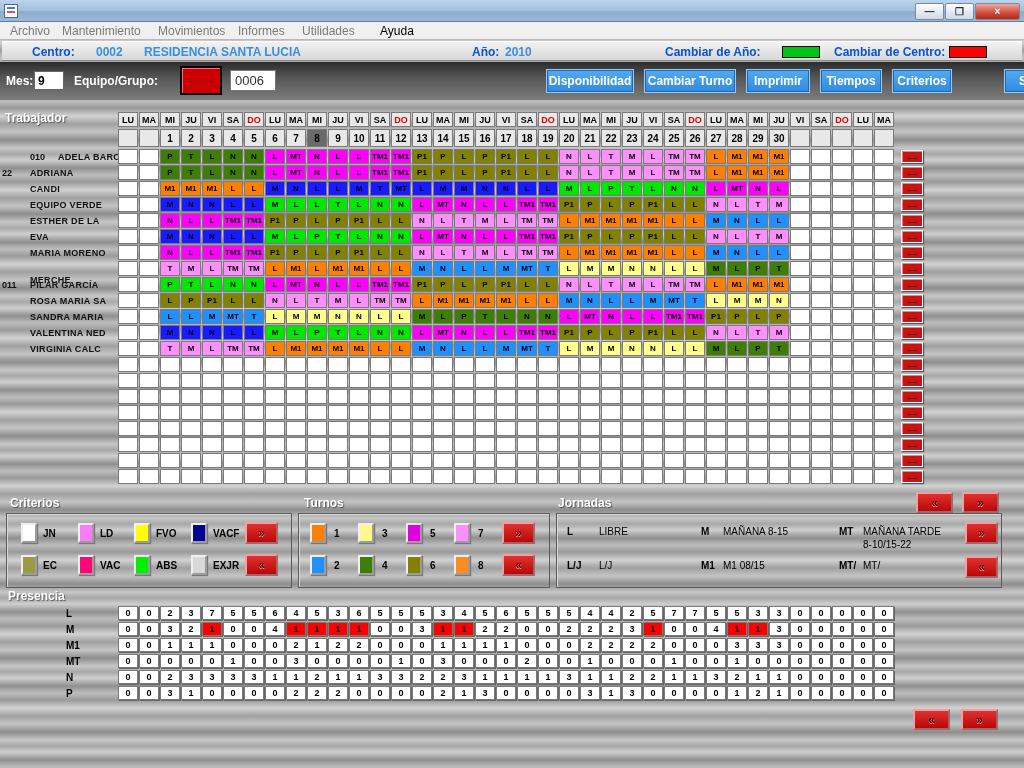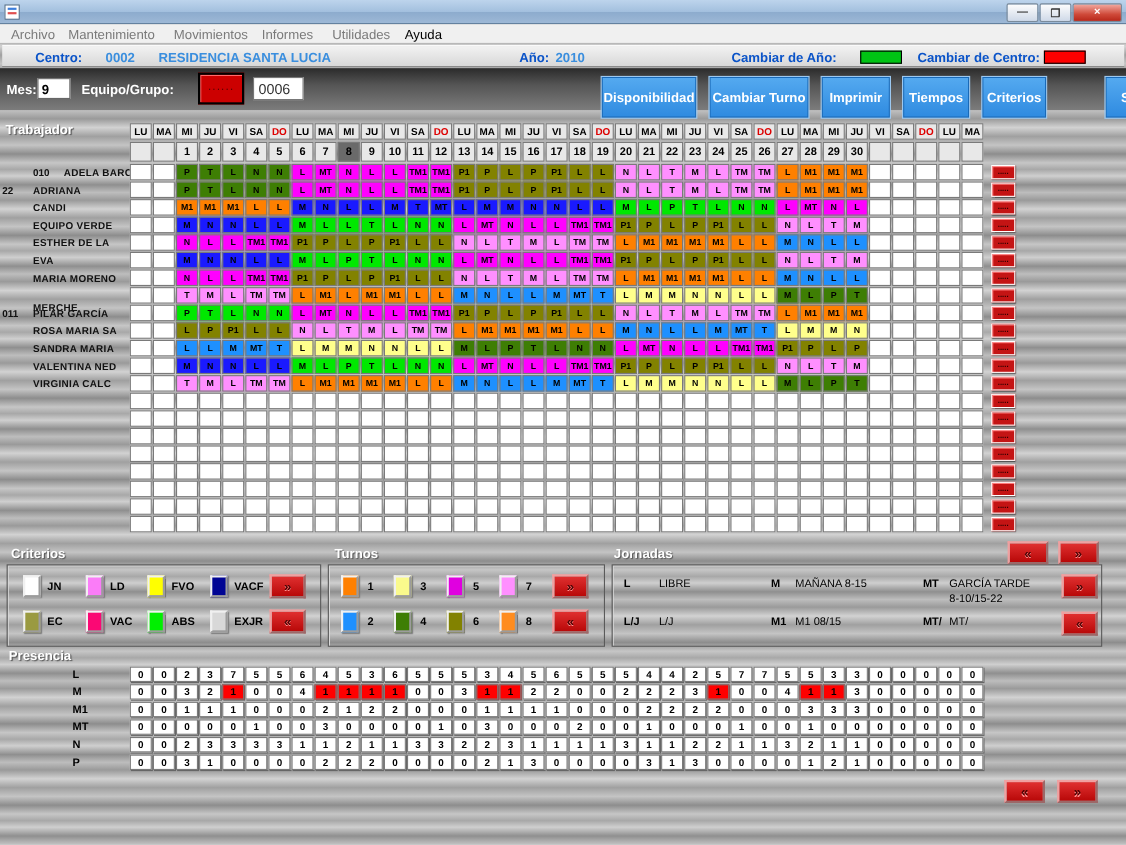--- a/index.html
+++ b/index.html
@@ -42,21 +42,21 @@
   .tb-label{position:absolute;font-size:12px;font-weight:700;color:#fff;}
   #mes-input{position:absolute;left:34px;top:9px;width:30px;height:19px;border:1px solid #666;background:#fff;
     font:700 12px "Liberation Sans",sans-serif;padding-left:3px;}
   #equipo-btn{position:absolute;left:180px;top:4px;width:42px;height:29px;background:#cc0000;
     border:2px solid #000;box-shadow:inset 1px 1px 0 #ff6a6a;color:#1a0000;font-size:9px;letter-spacing:1px;
     display:flex;align-items:center;justify-content:center;}
   #equipo-code{position:absolute;left:230px;top:8px;width:46px;height:21px;background:#fff;border:1px solid #777;
     font:400 13px "Liberation Sans",sans-serif;display:flex;align-items:center;padding-left:4px;color:#333;}
   #equipo-name{position:absolute;left:284px;top:6px;width:254px;height:25px;background:#fff;border:1px solid #777;
     font:400 16px "Liberation Sans",sans-serif;letter-spacing:1px;display:flex;align-items:center;padding-left:5px;color:#4a4a4a;}
-  .blue-btn{position:absolute;top:7px;height:39px;background:linear-gradient(180deg,#55aaf0,#2e8ae0);
+  .blue-btn{position:absolute;top:7px;height:24px;background:linear-gradient(180deg,#55aaf0,#2e8ae0);
     border:1px solid #9cc8f0;box-shadow:inset 0 0 0 1px #1a6ab8;color:#fff;font:700 12px "Liberation Sans",sans-serif;
     display:flex;align-items:center;justify-content:center;}
   
   #corner-label{position:absolute;left:5px;top:111px;font-size:12px;font-weight:700;color:#fff;text-shadow:1px 1px 1px #555;}
   .grow{position:absolute;left:118px;display:grid;grid-template-columns:repeat(37,20px);column-gap:1px;}
   .c{width:20px;border:1px solid #7a7a7a;background:#fff;display:flex;align-items:center;justify-content:center;
      font:700 8px "Liberation Sans",sans-serif;color:#000;overflow:hidden;}
   .c.hn{height:15px;background:#e8e8e8;font-size:9px;}
   .c.hn.sun{color:#dd0000;}
   .c.num{height:18px;background:#e8e8e8;font-size:10px;}
@@ -95,21 +95,21 @@
     <div class="winbtn close">×</div>
   </div>
 </div>
 
 <div id="menubar">
     <span class="menu-item" style="left: 10px;">Archivo</span>
     <span class="menu-item" style="left: 62px;">Mantenimiento</span>
     <span class="menu-item" style="left: 158px;">Movimientos</span>
     <span class="menu-item" style="left: 238px;">Informes</span>
     <span class="menu-item" style="left: 302px;">Utilidades</span>
-    <span class="menu-item enabled" style="left: 368px;">Ayuda</span>
+    <span class="menu-item enabled" style="left: 380px;">Ayuda</span>
   </div>
 
 <div id="infobar">
   <span class="info-label" style="left:30px">Centro:</span>
   <span class="info-value" style="left:94px">0002</span>
   <span class="info-value" style="left:142px">RESIDENCIA SANTA LUCIA</span>
   <span class="info-label" style="left:470px">Año:</span>
   <span class="info-value" style="left:503px">2010</span>
   <span class="info-label" style="left:663px">Cambiar de Año:</span>
   <span class="swatch" style="left: 780px; background: rgb(0, 196, 20);" id="ano-swatch"></span>
@@ -1149,21 +1149,21 @@
     <div class="lg-sw" style="left: 155px; top: 41px; background: rgb(255, 140, 30);"></div>
     <span class="lg-label" style="left: 179px; top: 46px;">8</span>
     <div class="pager small" style="left: 203px; top: 40px;">«</div>
   </div>
 <div class="panel" id="jornadas-panel" style="left:556px;top:513px;width:446px;height:75px">
     <span class="jr-code" style="left: 10px; top: 12px;">L</span>
     <span class="jr-desc" style="left: 42px; top: 12px;">LIBRE</span>
     <span class="jr-code" style="left: 144px; top: 12px;">M</span>
     <span class="jr-desc" style="left: 166px; top: 12px;">MAÑANA 8-15</span>
     <span class="jr-code" style="left: 282px; top: 12px;">MT</span>
-    <span class="jr-desc" style="left: 306px; top: 12px;">GARCÍA TARDE</span>
+    <span class="jr-desc" style="left: 306px; top: 12px;">MAÑANA TARDE</span>
     <span class="jr-desc" style="left: 306px; top: 25px;">8-10/15-22</span>
     <div class="pager small" style="left: 408px; top: 8px;">»</div>
     <span class="jr-code" style="left: 10px; top: 46px;">L/J</span>
     <span class="jr-desc" style="left: 42px; top: 46px;">L/J</span>
     <span class="jr-code" style="left: 144px; top: 46px;">M1</span>
     <span class="jr-desc" style="left: 166px; top: 46px;">M1 08/15</span>
     <span class="jr-code" style="left: 282px; top: 46px;">MT/</span>
     <span class="jr-desc" style="left: 306px; top: 46px;">MT/</span>
     <div class="pager small" style="left: 408px; top: 42px;">«</div>
   </div>

